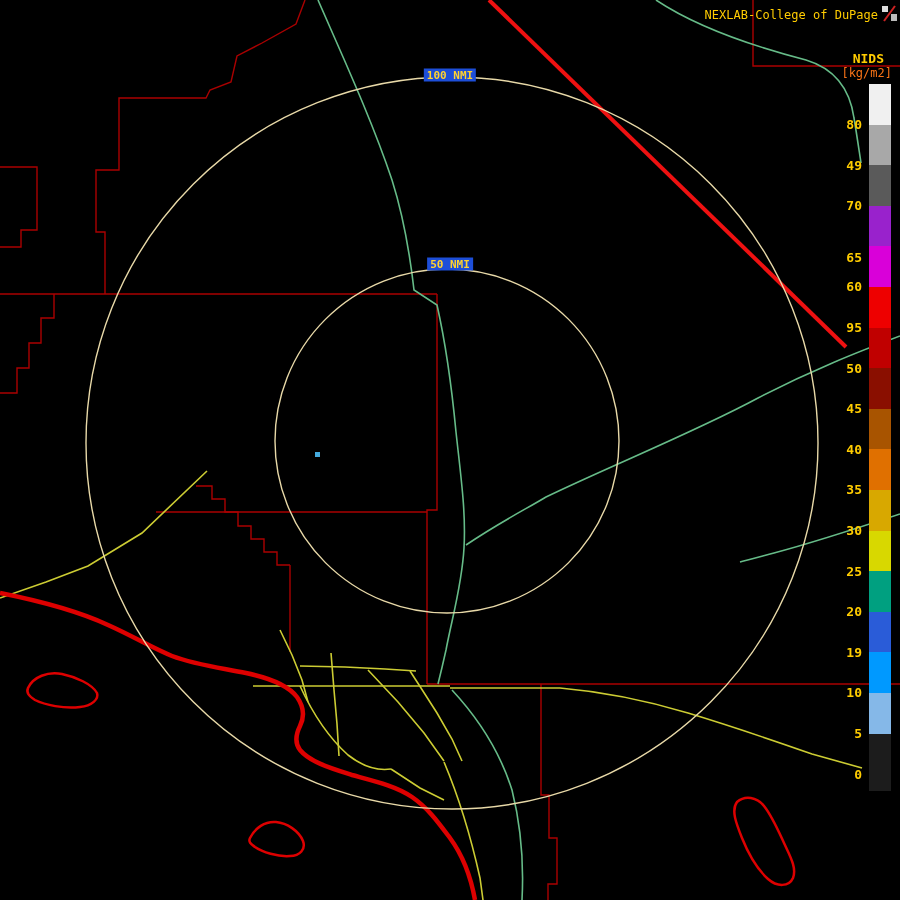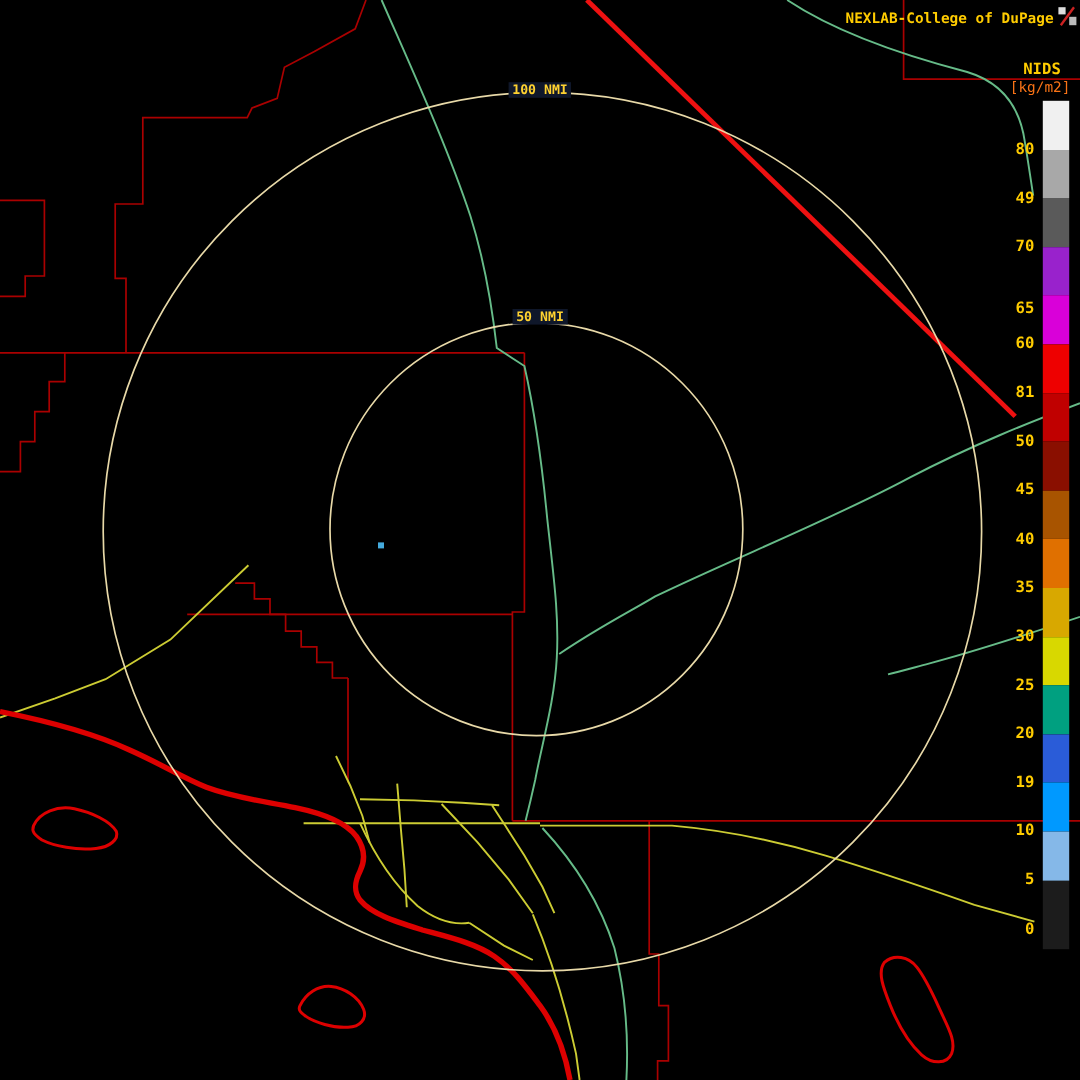--- a/index.html
+++ b/index.html
@@ -1,24 +1,24 @@
 <!DOCTYPE html>
 <html><head>
 <meta charset="utf-8">
 <style>
   html,body{margin:0;padding:0;background:#000;}
   .stage{position:relative;width:900px;height:900px;background:#000;overflow:hidden;
          font-family:"DejaVu Sans Mono",monospace;}
   .stage svg.map{position:absolute;left:0;top:0;}
   .txt{position:absolute;white-space:nowrap;}
-  .brand{top:8px;right:22px;color:#ffcc00;font-size:12px;font-weight:bold;}
+  .brand{top:8px;right:22px;color:#ffcc00;font-size:12px;}
   .cod-icon{position:absolute;top:5px;right:2px;width:17px;height:17px;}
   .nids{top:51px;right:16px;color:#ffcc00;font-size:13px;font-weight:bold;}
   .units{top:66px;right:8px;color:#f97316;font-size:12px;}
-  .ring-label{color:#ffd230;font-size:11px;font-weight:bold;background:#0f172a;
+  .ring-label{color:#ffd230;font-size:11px;font-weight:bold;background:#1d4ed8;
               padding:0 3px;transform:translate(-50%,-50%);}
   .ring-label.outer{left:450px;top:75px;}
   .ring-label.inner{left:450px;top:264px;}
   .title{left:459px;top:881px;transform:translateX(-50%);color:#dcdcdc;
          font-size:13px;letter-spacing:1.6px;}
   .colorbar{position:absolute;left:869px;top:84px;width:22px;}
   .cbseg{width:22px;}
   .cbtick{position:absolute;left:830px;width:32px;height:16px;text-align:right;
           color:#ffcc00;font-size:13px;font-weight:bold;
           font-family:"DejaVu Sans Mono",monospace;}
@@ -121,21 +121,21 @@
         <div class="cbseg" title="5-10" style="background: rgb(133, 184, 232); height: 40.6px;"></div>
         <div class="cbseg" title="0-5" style="background: rgb(28, 28, 28); height: 57px;"></div>
       </div>
   </div>
   <div>
       <div class="cbtick" style="top: 117px;">80</div>
       <div class="cbtick" style="top: 157.6px;">49</div>
       <div class="cbtick" style="top: 198.2px;">70</div>
       <div class="cbtick" style="top: 250px;">65</div>
       <div class="cbtick" style="top: 279.4px;">60</div>
-      <div class="cbtick" style="top: 320px;">81</div>
+      <div class="cbtick" style="top: 320px;">95</div>
       <div class="cbtick" style="top: 360.6px;">50</div>
       <div class="cbtick" style="top: 401.2px;">45</div>
       <div class="cbtick" style="top: 441.8px;">40</div>
       <div class="cbtick" style="top: 482.4px;">35</div>
       <div class="cbtick" style="top: 523px;">30</div>
       <div class="cbtick" style="top: 563.6px;">25</div>
       <div class="cbtick" style="top: 604.2px;">20</div>
       <div class="cbtick" style="top: 644.8px;">19</div>
       <div class="cbtick" style="top: 685.4px;">10</div>
       <div class="cbtick" style="top: 726px;">5</div>

